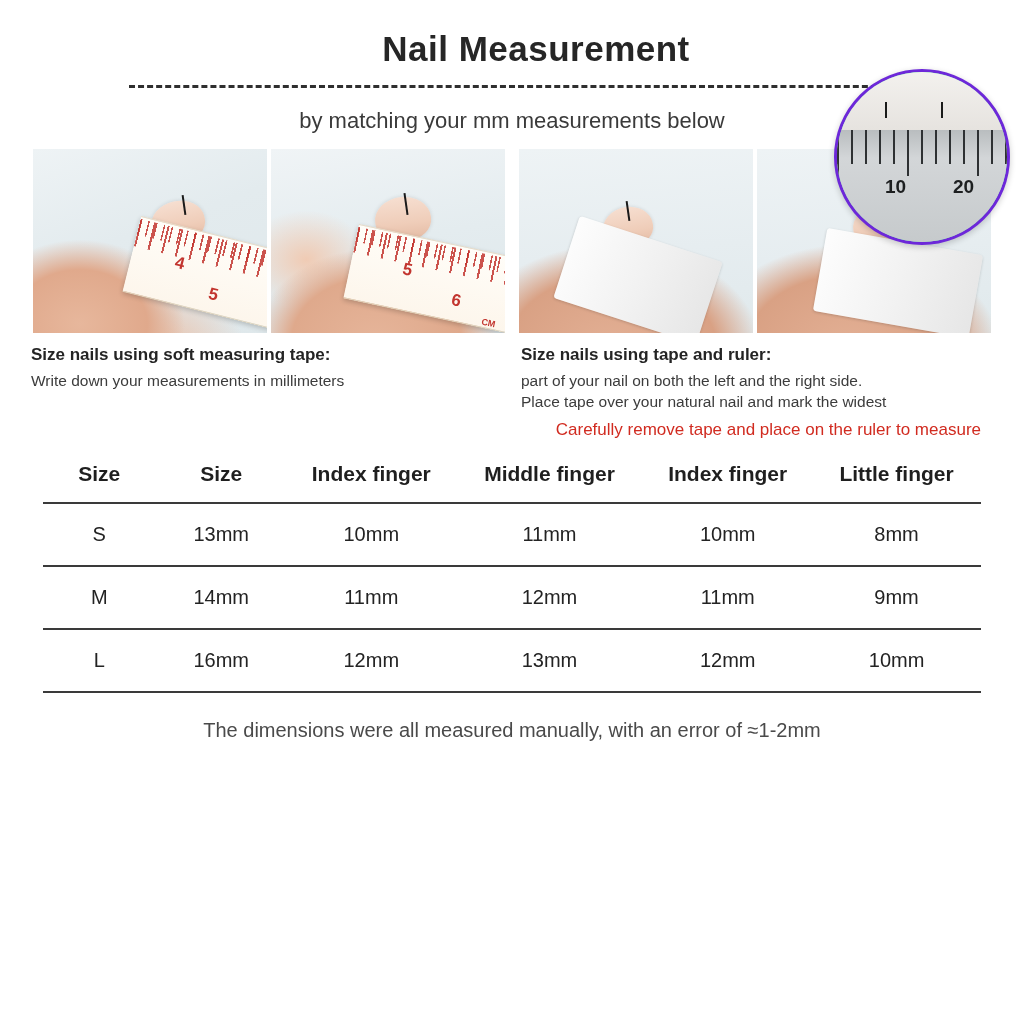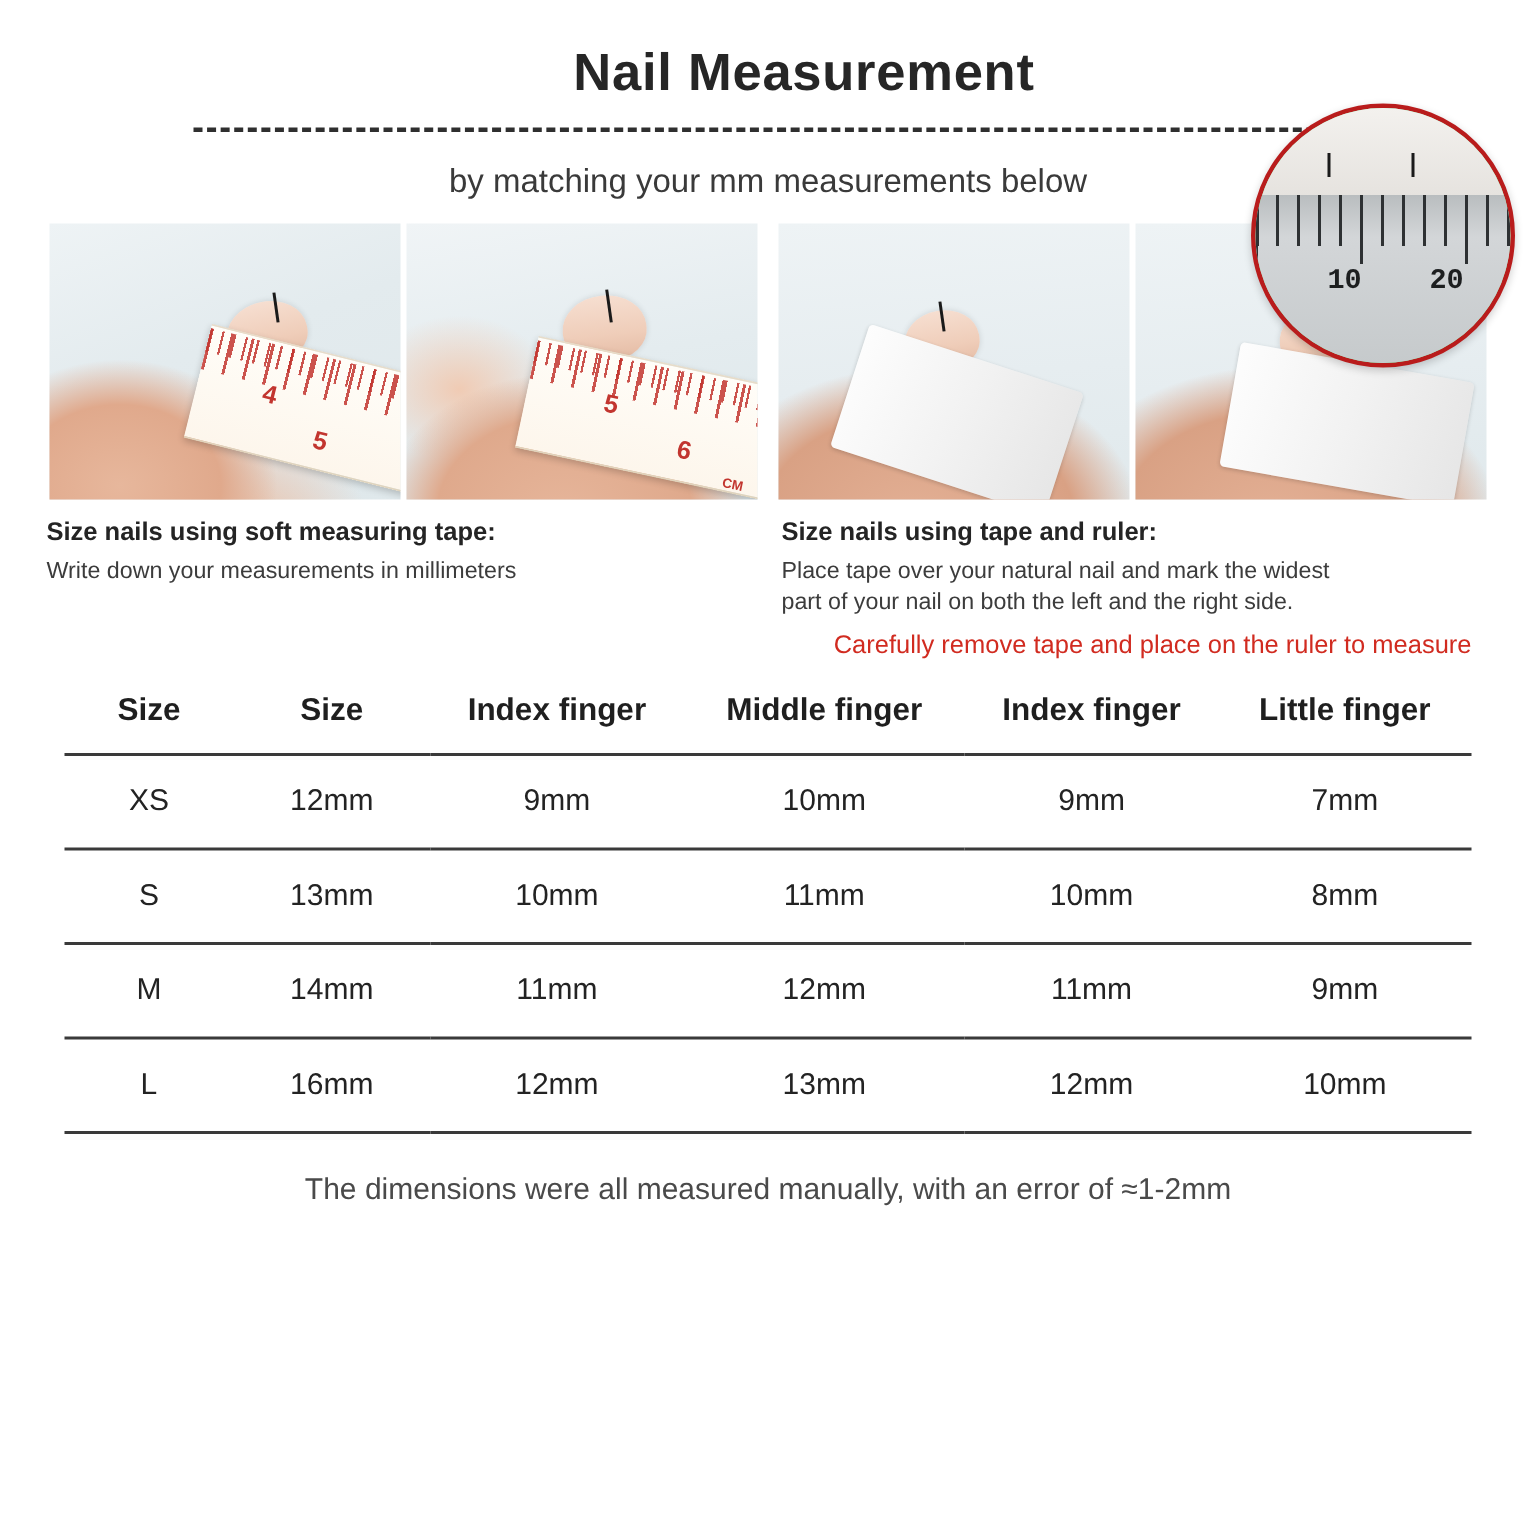--- a/index.html
+++ b/index.html
@@ -144,25 +144,24 @@
   }
 
   
   .magnifier {
     position: absolute;
     right: 14px;
     top: -80px;
     width: 170px;
     height: 170px;
     border-radius: 50%;
-    border: 3px solid #b91c1c;
+    border: 3px solid #6d28d9;
     overflow: hidden;
     background: #86efac;
     box-shadow: 0 2px 6px rgba(0,0,0,0.2);
-    font-family: Liberation Mono, monospace;
   }
   .mag-top {
     position: absolute;
     top: 0; left: 0; right: 0;
     height: 58px;
     background: linear-gradient(180deg, #f3f1ee 0%, #e6e3df 100%);
   }
   .mag-ruler {
     position: absolute;
     top: 58px; left: 0; right: 0; bottom: 0;
@@ -333,49 +332,41 @@
 
   <div class="captions">
 
     <div class="caption-col">
       <div class="caption-head">Size nails using soft measuring tape:</div>
       <div class="caption-body">Write down your measurements in millimeters</div>
     </div>
 
     <div class="caption-col">
       <div class="caption-head">Size nails using tape and ruler:</div>
+      <div class="caption-body">part of your nail on both the left and the right side.</div>
       <div class="caption-body">Place tape over your natural nail and mark the widest</div>
-      <div class="caption-body">part of your nail on both the left and the right side.</div>
     </div>
 
   </div>
 
   <div class="caption-note" style="width:938px; margin:8px auto 0 auto;">Carefully remove tape and place on the ruler to measure</div>
 
   <div class="table-wrap">
     <table>
       <thead>
         <tr>
           <th class="col-size">Size</th>
           <th class="col-thumb">Size</th>
           <th class="col-index">Index finger</th>
           <th class="col-middle">Middle finger</th>
           <th class="col-ring">Index finger</th>
           <th class="col-little">Little finger</th>
         </tr>
       </thead>
       <tbody>
-        <tr>
-          <td>XS</td>
-          <td>12mm</td>
-          <td>9mm</td>
-          <td>10mm</td>
-          <td>9mm</td>
-          <td>7mm</td>
-        </tr>
         <tr>
           <td>S</td>
           <td>13mm</td>
           <td>10mm</td>
           <td>11mm</td>
           <td>10mm</td>
           <td>8mm</td>
         </tr>
         <tr>
           <td>M</td>

